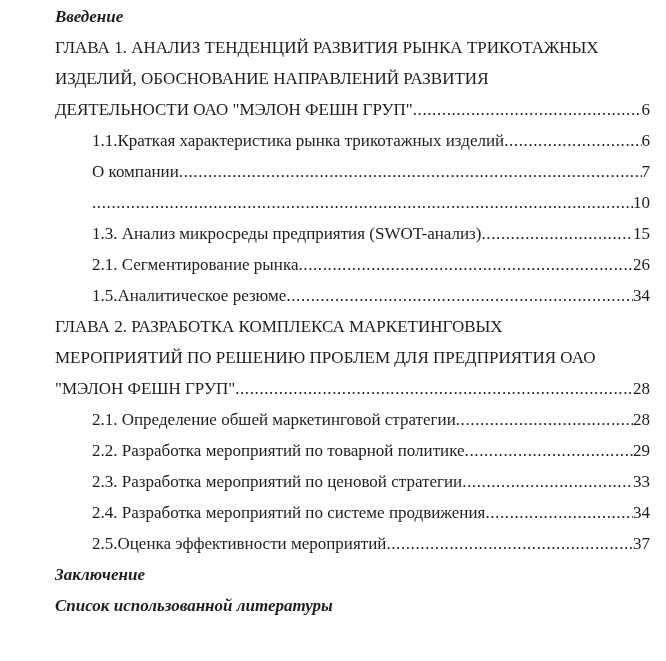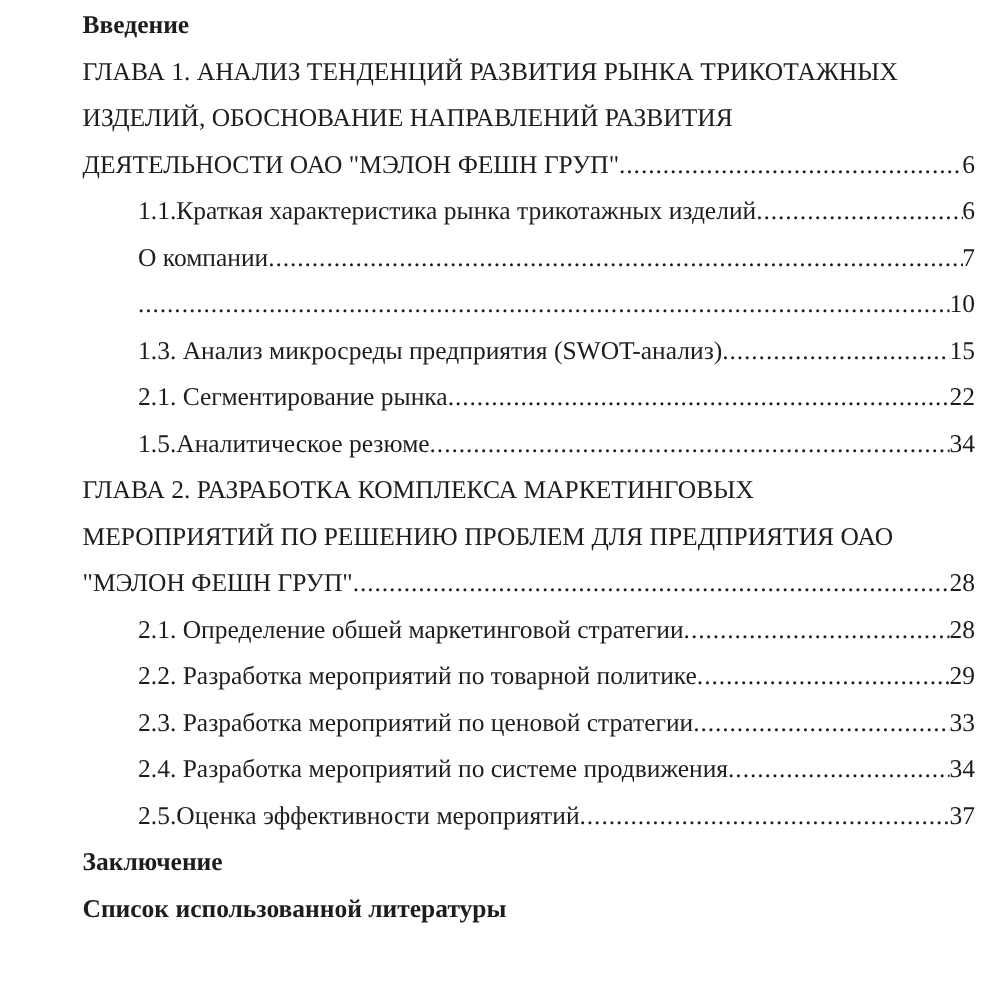--- a/index.html
+++ b/index.html
@@ -24,21 +24,21 @@
     font-weight: bold;
     text-align: center;
   }
   .line {
     display: flex;
     align-items: baseline;
     font-size: 17px;
     line-height: 31px;
     white-space: pre;
   }
-  .line.bold { font-weight: bold; }
+  .line.bold { font-weight: bold; font-style: italic; }
   .line.indent { padding-left: 37px; }
   .line .t { flex: 0 0 auto; }
   .line .dots {
     flex: 1 1 auto;
     overflow: hidden;
     letter-spacing: 0.6px;
     min-width: 0;
   }
   .line .pg { flex: 0 0 auto; }
 </style>
@@ -90,21 +90,21 @@
 
   <div class="line indent">
     <span class="t">1.3. Анализ микросреды предприятия (SWOT-анализ)</span>
     <span class="dots" aria-hidden="true">................................................................................................................................................................</span>
     <span class="pg">15</span>
   </div>
 
   <div class="line indent">
     <span class="t">2.1. Сегментирование рынка</span>
     <span class="dots" aria-hidden="true">................................................................................................................................................................</span>
-    <span class="pg">22</span>
+    <span class="pg">26</span>
   </div>
 
   <div class="line indent">
     <span class="t">1.5.Аналитическое резюме</span>
     <span class="dots" aria-hidden="true">................................................................................................................................................................</span>
     <span class="pg">34</span>
   </div>
 
   <div class="line">
     <span class="t">ГЛАВА 2. РАЗРАБОТКА КОМПЛЕКСА МАРКЕТИНГОВЫХ</span>

